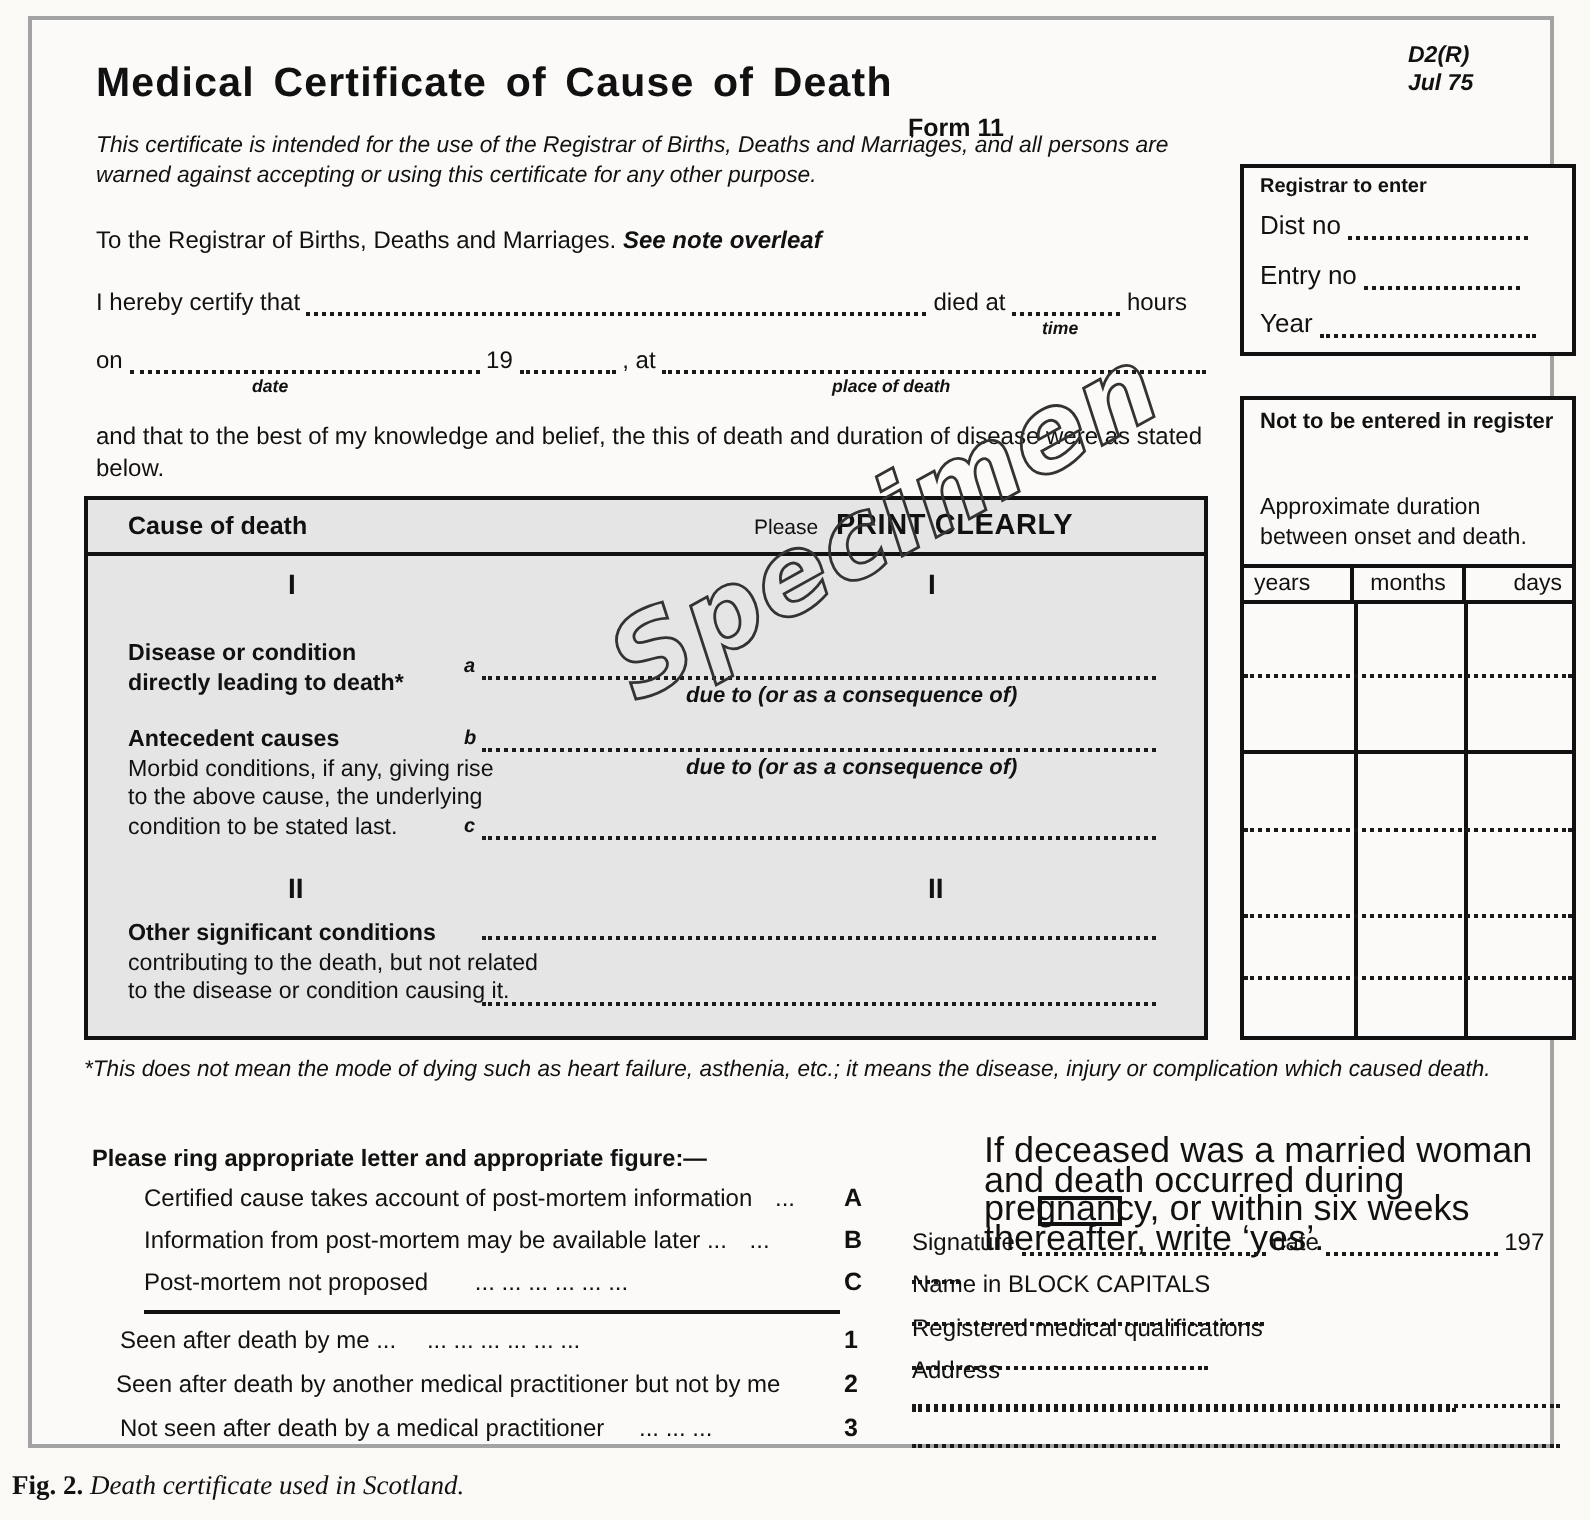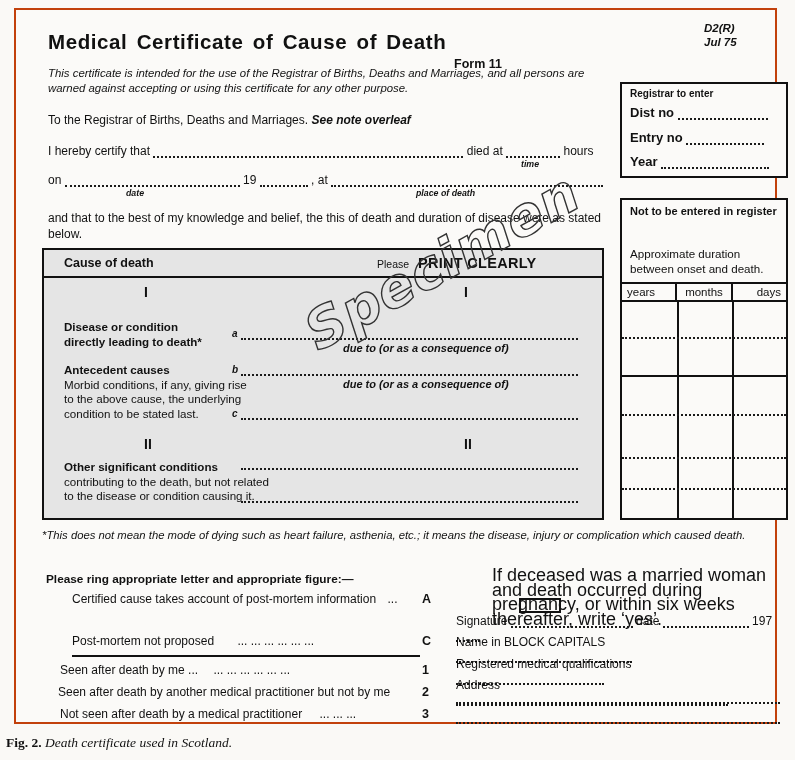--- a/index.html
+++ b/index.html
@@ -9,21 +9,21 @@
     color:#111;
     background:#fbfaf7;
   }
   .page{
     position:absolute;left:0;top:0;width:795px;height:760px;
     background:#faf9f6;
   }
   
   .cert-frame{
     position:absolute;left:14px;top:8px;width:763px;height:716px;
-    border:2px solid #c2410c;background:#fbfaf8;box-sizing:border-box;
+    border:2px solid #a3a3a3;background:#fbfaf8;box-sizing:border-box;
   }
   .txt{position:absolute;white-space:nowrap;}
   .wrap{position:absolute;}
 
   .title{
     left:32px;top:20px;font-size:20.5px;font-weight:bold;letter-spacing:0.6px;
     word-spacing:3px;
   }
   .formno{left:438px;top:27px;font-size:12.5px;font-weight:bold;margin-top:20px;}
   .code1{left:688px;top:12px;font-size:11.5px;font-style:italic;font-weight:bold;}
@@ -45,21 +45,21 @@
   .sublabel{position:absolute;font-size:8.8px;font-style:italic;font-weight:bold;}
 
   .stated{left:32px;top:200px;width:560px;font-size:12px;line-height:16px;white-space:normal;}
 
   
   .regbox{
     position:absolute;left:604px;top:72px;width:168px;height:96px;
     border:2.5px solid #111;box-sizing:border-box;background:#fbfaf8;
   }
   .regbox .hdr{position:absolute;left:8px;top:4px;font-size:10px;font-weight:bold;}
-  .regline{position:absolute;left:8px;font-size:13px;font-weight:bold;}
+  .regline{position:absolute;left:8px;font-size:13px;}
   .reg-dots{display:inline-block;border-bottom:2px dotted #1a1a1a;height:10px;vertical-align:bottom;}
 
   
   .notbox{
     position:absolute;left:604px;top:188px;width:168px;height:322px;
     border:2.5px solid #111;box-sizing:border-box;background:#fbfaf8;
   }
   .notbox .hdr{position:absolute;left:8px;top:5px;font-size:11px;font-weight:bold;white-space:nowrap;}
   .notbox .approx{position:absolute;left:8px;top:46px;font-size:11.6px;line-height:15px;width:152px;}
   .intervalhdr{
@@ -259,20 +259,25 @@
 
     <div class="wrap footnote">*This does not mean the mode of dying such as heart failure, asthenia, etc.; it means the disease, injury or complication which caused death.</div>
 
     <div class="ringhdr">Please ring appropriate letter and appropriate figure:—</div>
 
     <div class="optline" style="left:56px;top:582px;">
       <span>Certified cause takes account of post-mortem information</span>
       <span style="margin-left:8px;">...</span>
       <span class="code" style="left:350px;top:0;">A</span>
     </div>
+    <div class="optline" style="left:56px;top:603px;">
+      <span>Information from post-mortem may be available later ...</span>
+      <span style="margin-left:8px;">...</span>
+      <span class="code" style="left:350px;top:0;">B</span>
+    </div>
     <div class="optline" style="left:56px;top:624px;">
       <span>Post-mortem not proposed</span>
       <span style="margin-left:20px;">...      ...      ...      ...      ...      ...</span>
       <span class="code" style="left:350px;top:0;">C</span>
     </div>
 
     <div class="divider"></div>
 
     <div class="optline" style="left:44px;top:653px;">
       <span>Seen after death by me ...</span>

